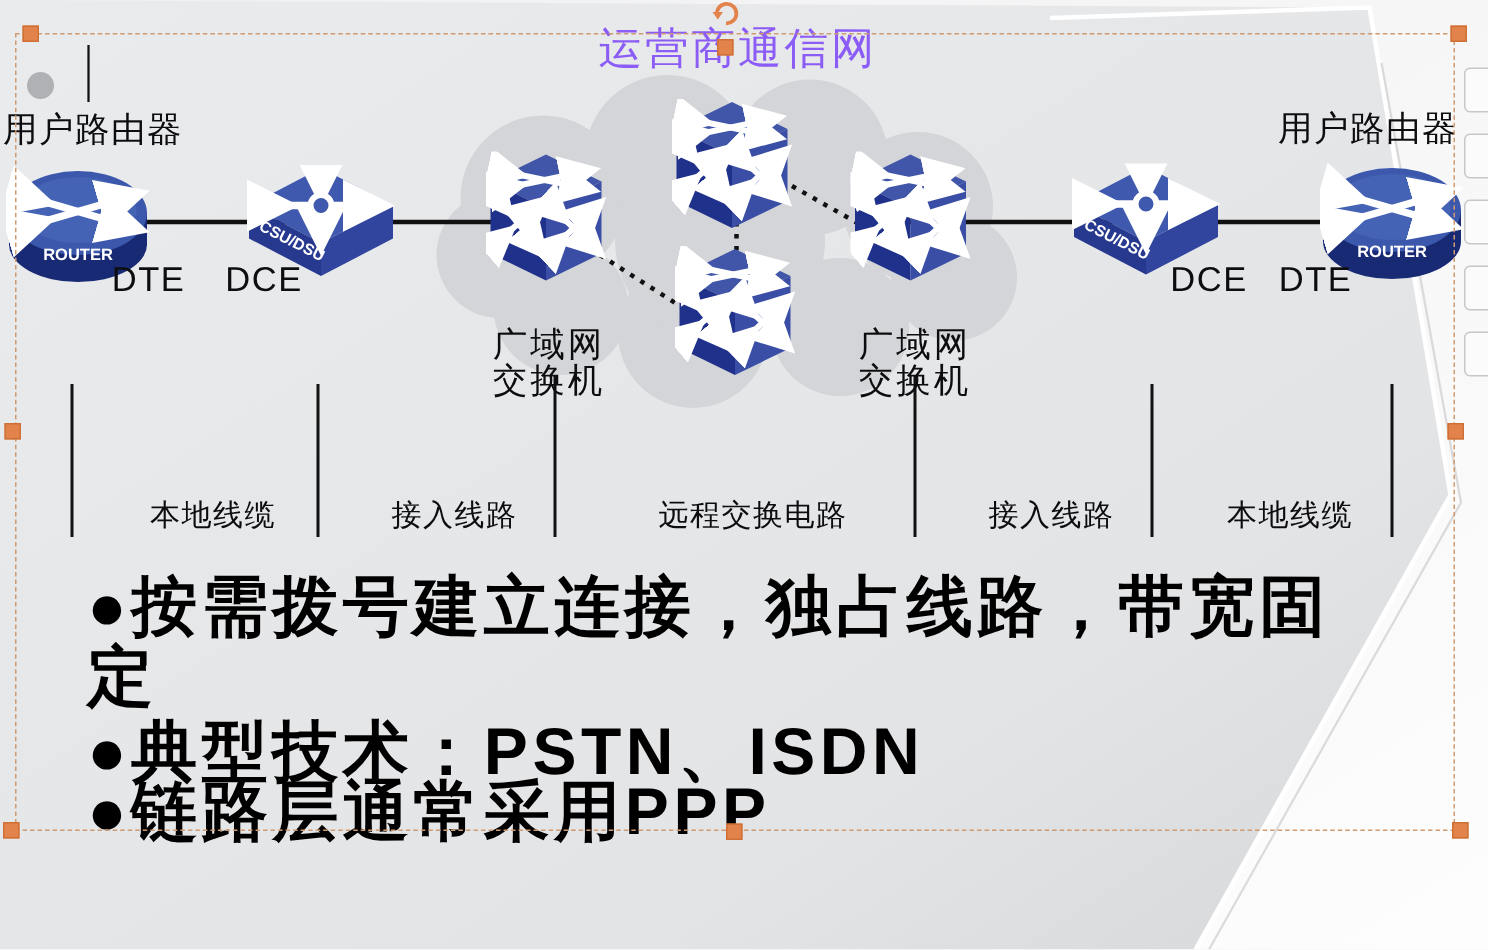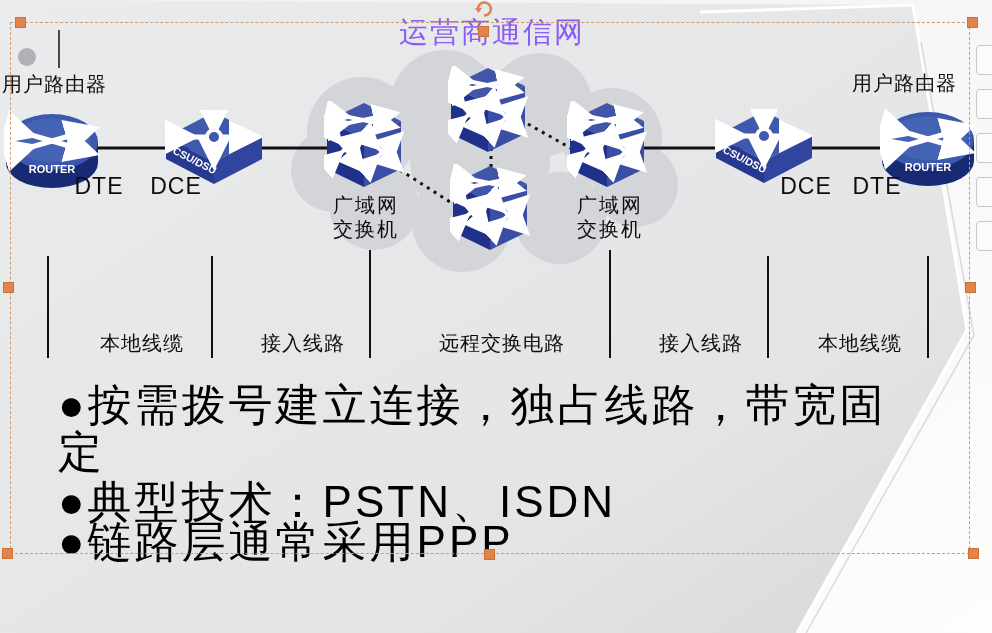--- a/index.html
+++ b/index.html
@@ -6,27 +6,27 @@
   html,body { width:992px; height:633px; }
   body { font-family:"Liberation Sans","DejaVu Sans",sans-serif; }
   .slide {
     position:relative; width:992px; height:633px; overflow:hidden;
     background:#f5f5f6;
   }
   svg.bg-layer, svg.diagram-layer { position:absolute; left:0; top:0; }
   .abs { position:absolute; white-space:nowrap; color:#0d0d0f; }
   .centered { transform:translateX(-50%); }
   .slide-title { font-size:29px; letter-spacing:2px; color:#8b5cf6; }
-  .device-label { font-size:20px; letter-spacing:1px; }
+  .device-label { font-size:23px; letter-spacing:1px; }
   .port-label { font-size:23px; font-weight:400; letter-spacing:1px; }
-  .wan-label { font-size:20px; line-height:24px; text-align:right; }
+  .wan-label { font-size:23px; line-height:24px; text-align:right;margin-top:24px; }
   .wan-label span { display:block; letter-spacing:2px; }
   .seg-label { font-size:20px; letter-spacing:1px;margin-left:12px; }
   .bullet-line {
-    position:absolute; left:58px; font-size:44px; font-weight:400;
+    position:absolute; left:58px; font-size:44px; font-weight:700;
     letter-spacing:3px; color:#000; white-space:nowrap; line-height:48px;
   }
   
   .sel-rect {
     position:absolute; left:10px; top:22px; width:960px; height:532px;
     border:1px dashed #cf9a6f; pointer-events:none;
   }
   .sel-handle {
     position:absolute; width:11px; height:11px;
     background:#e2834b; border:1px solid #cf7036;

